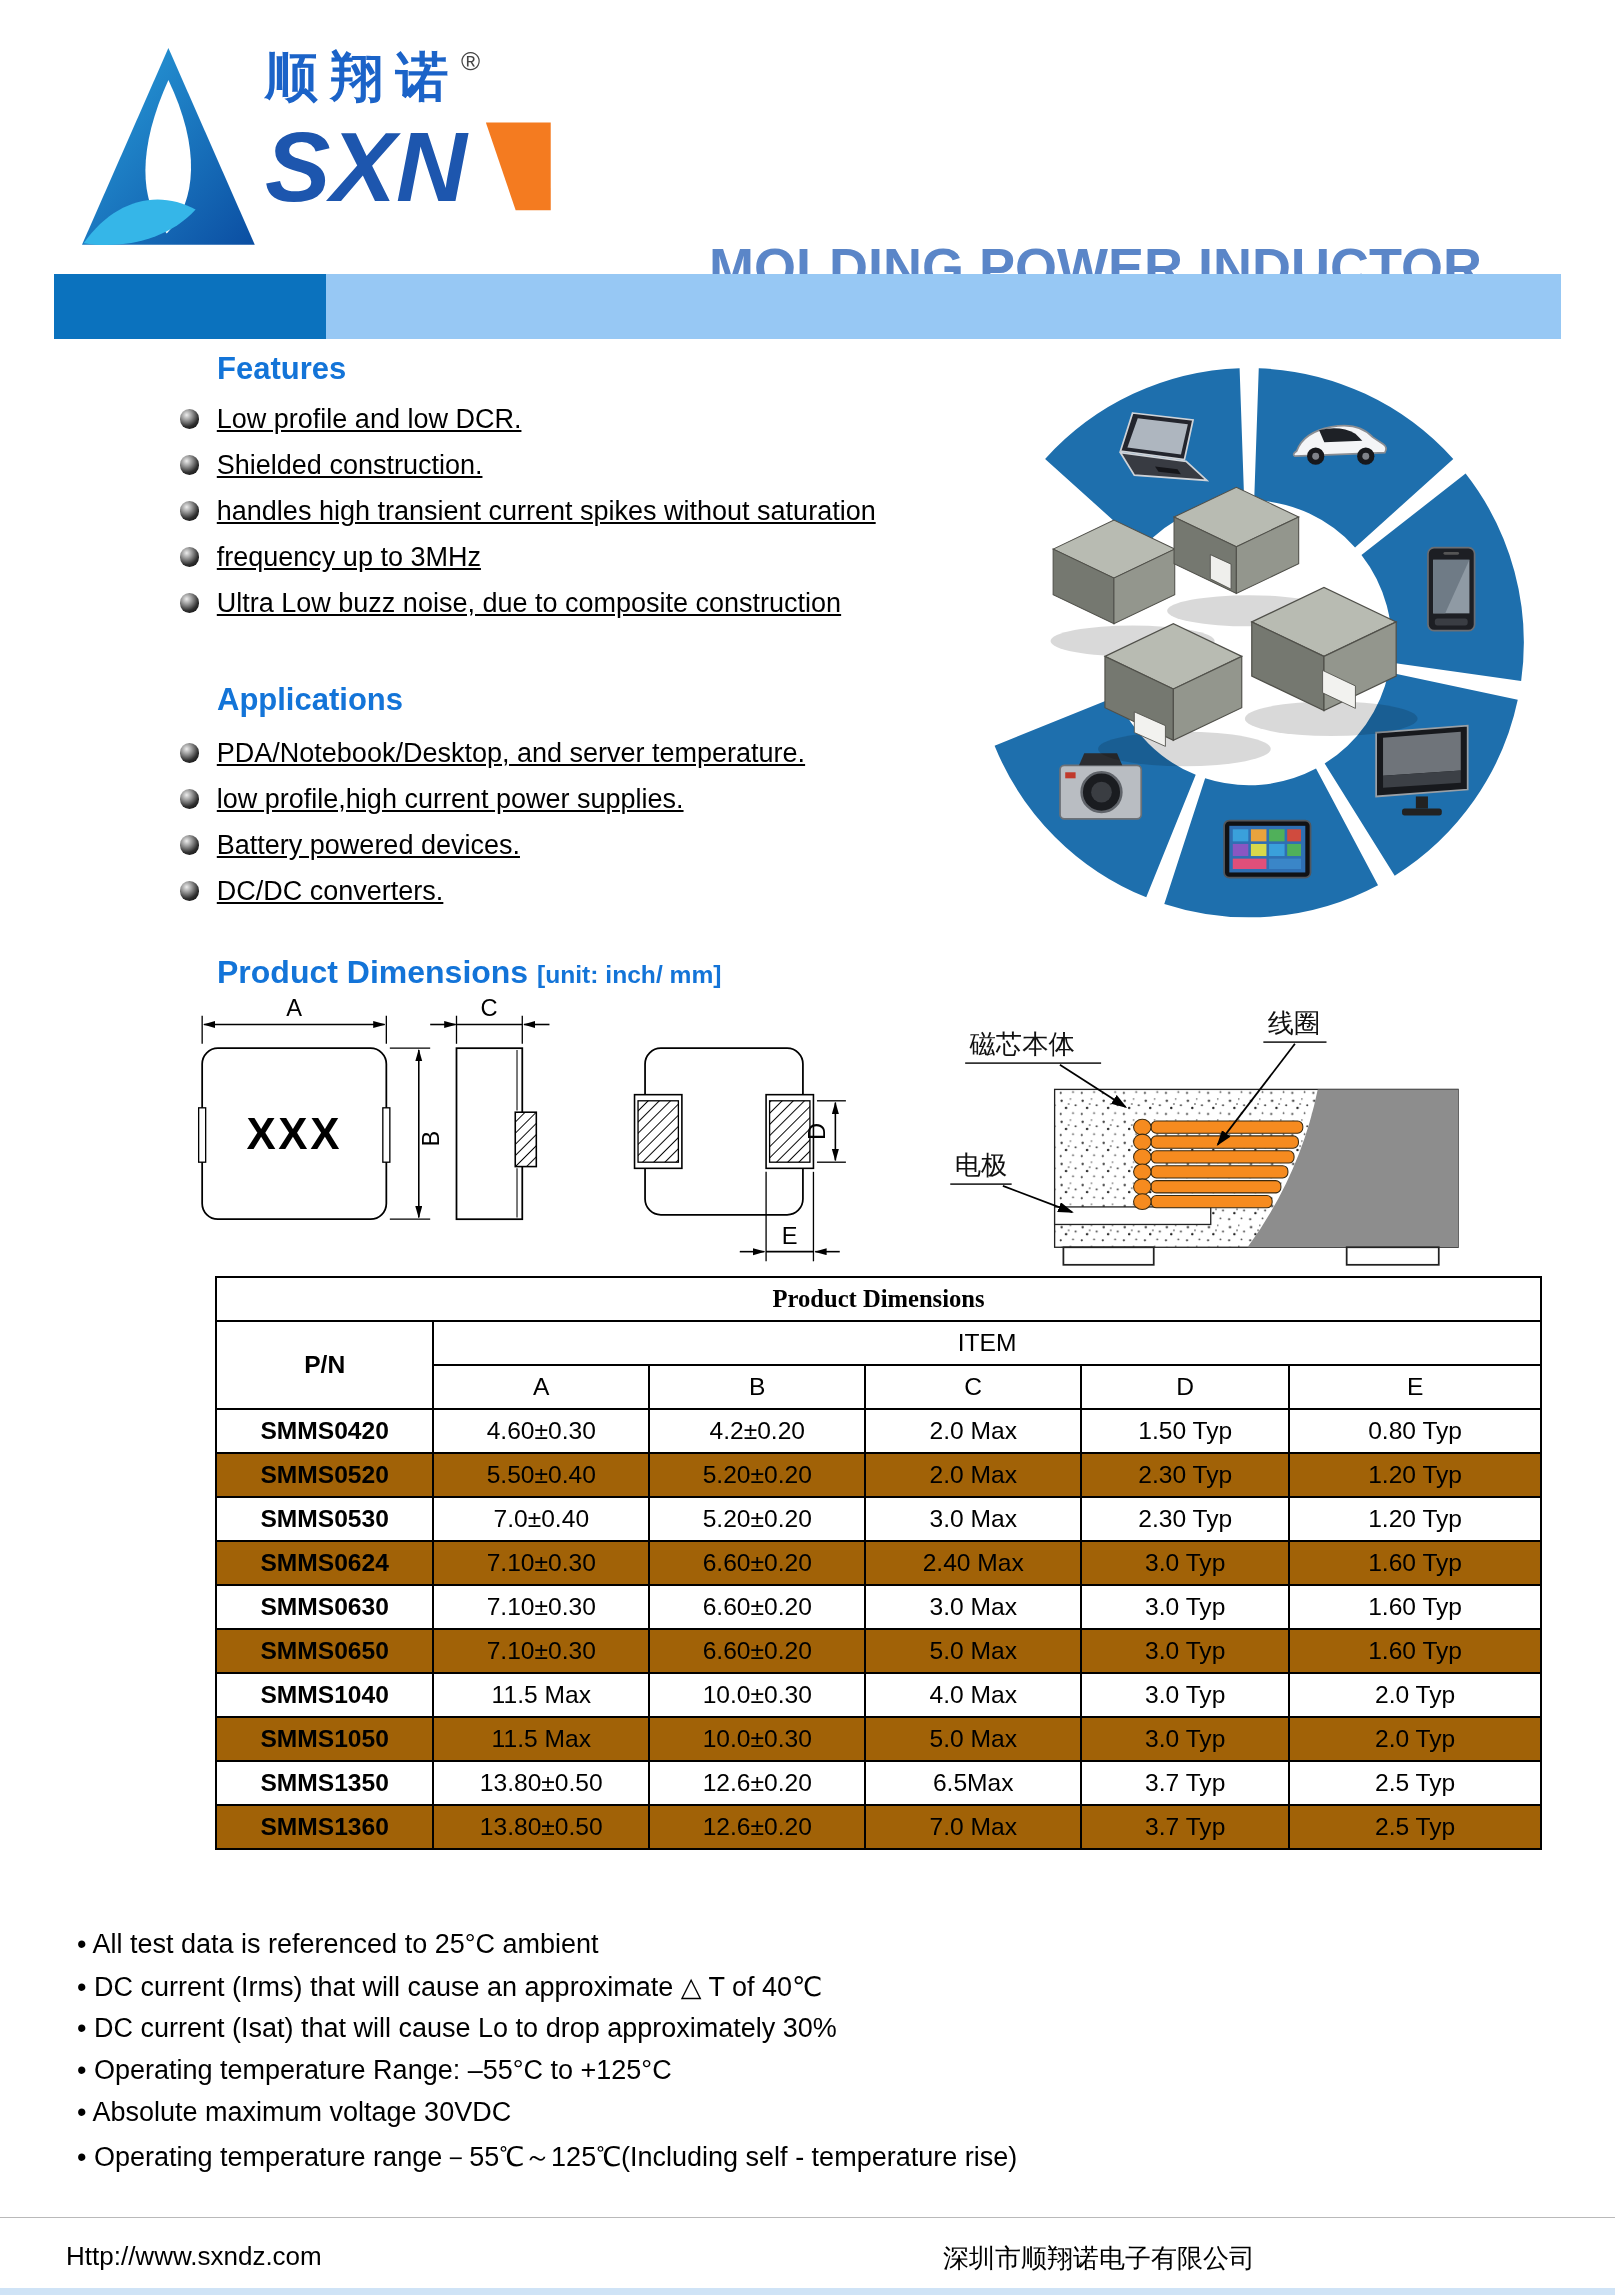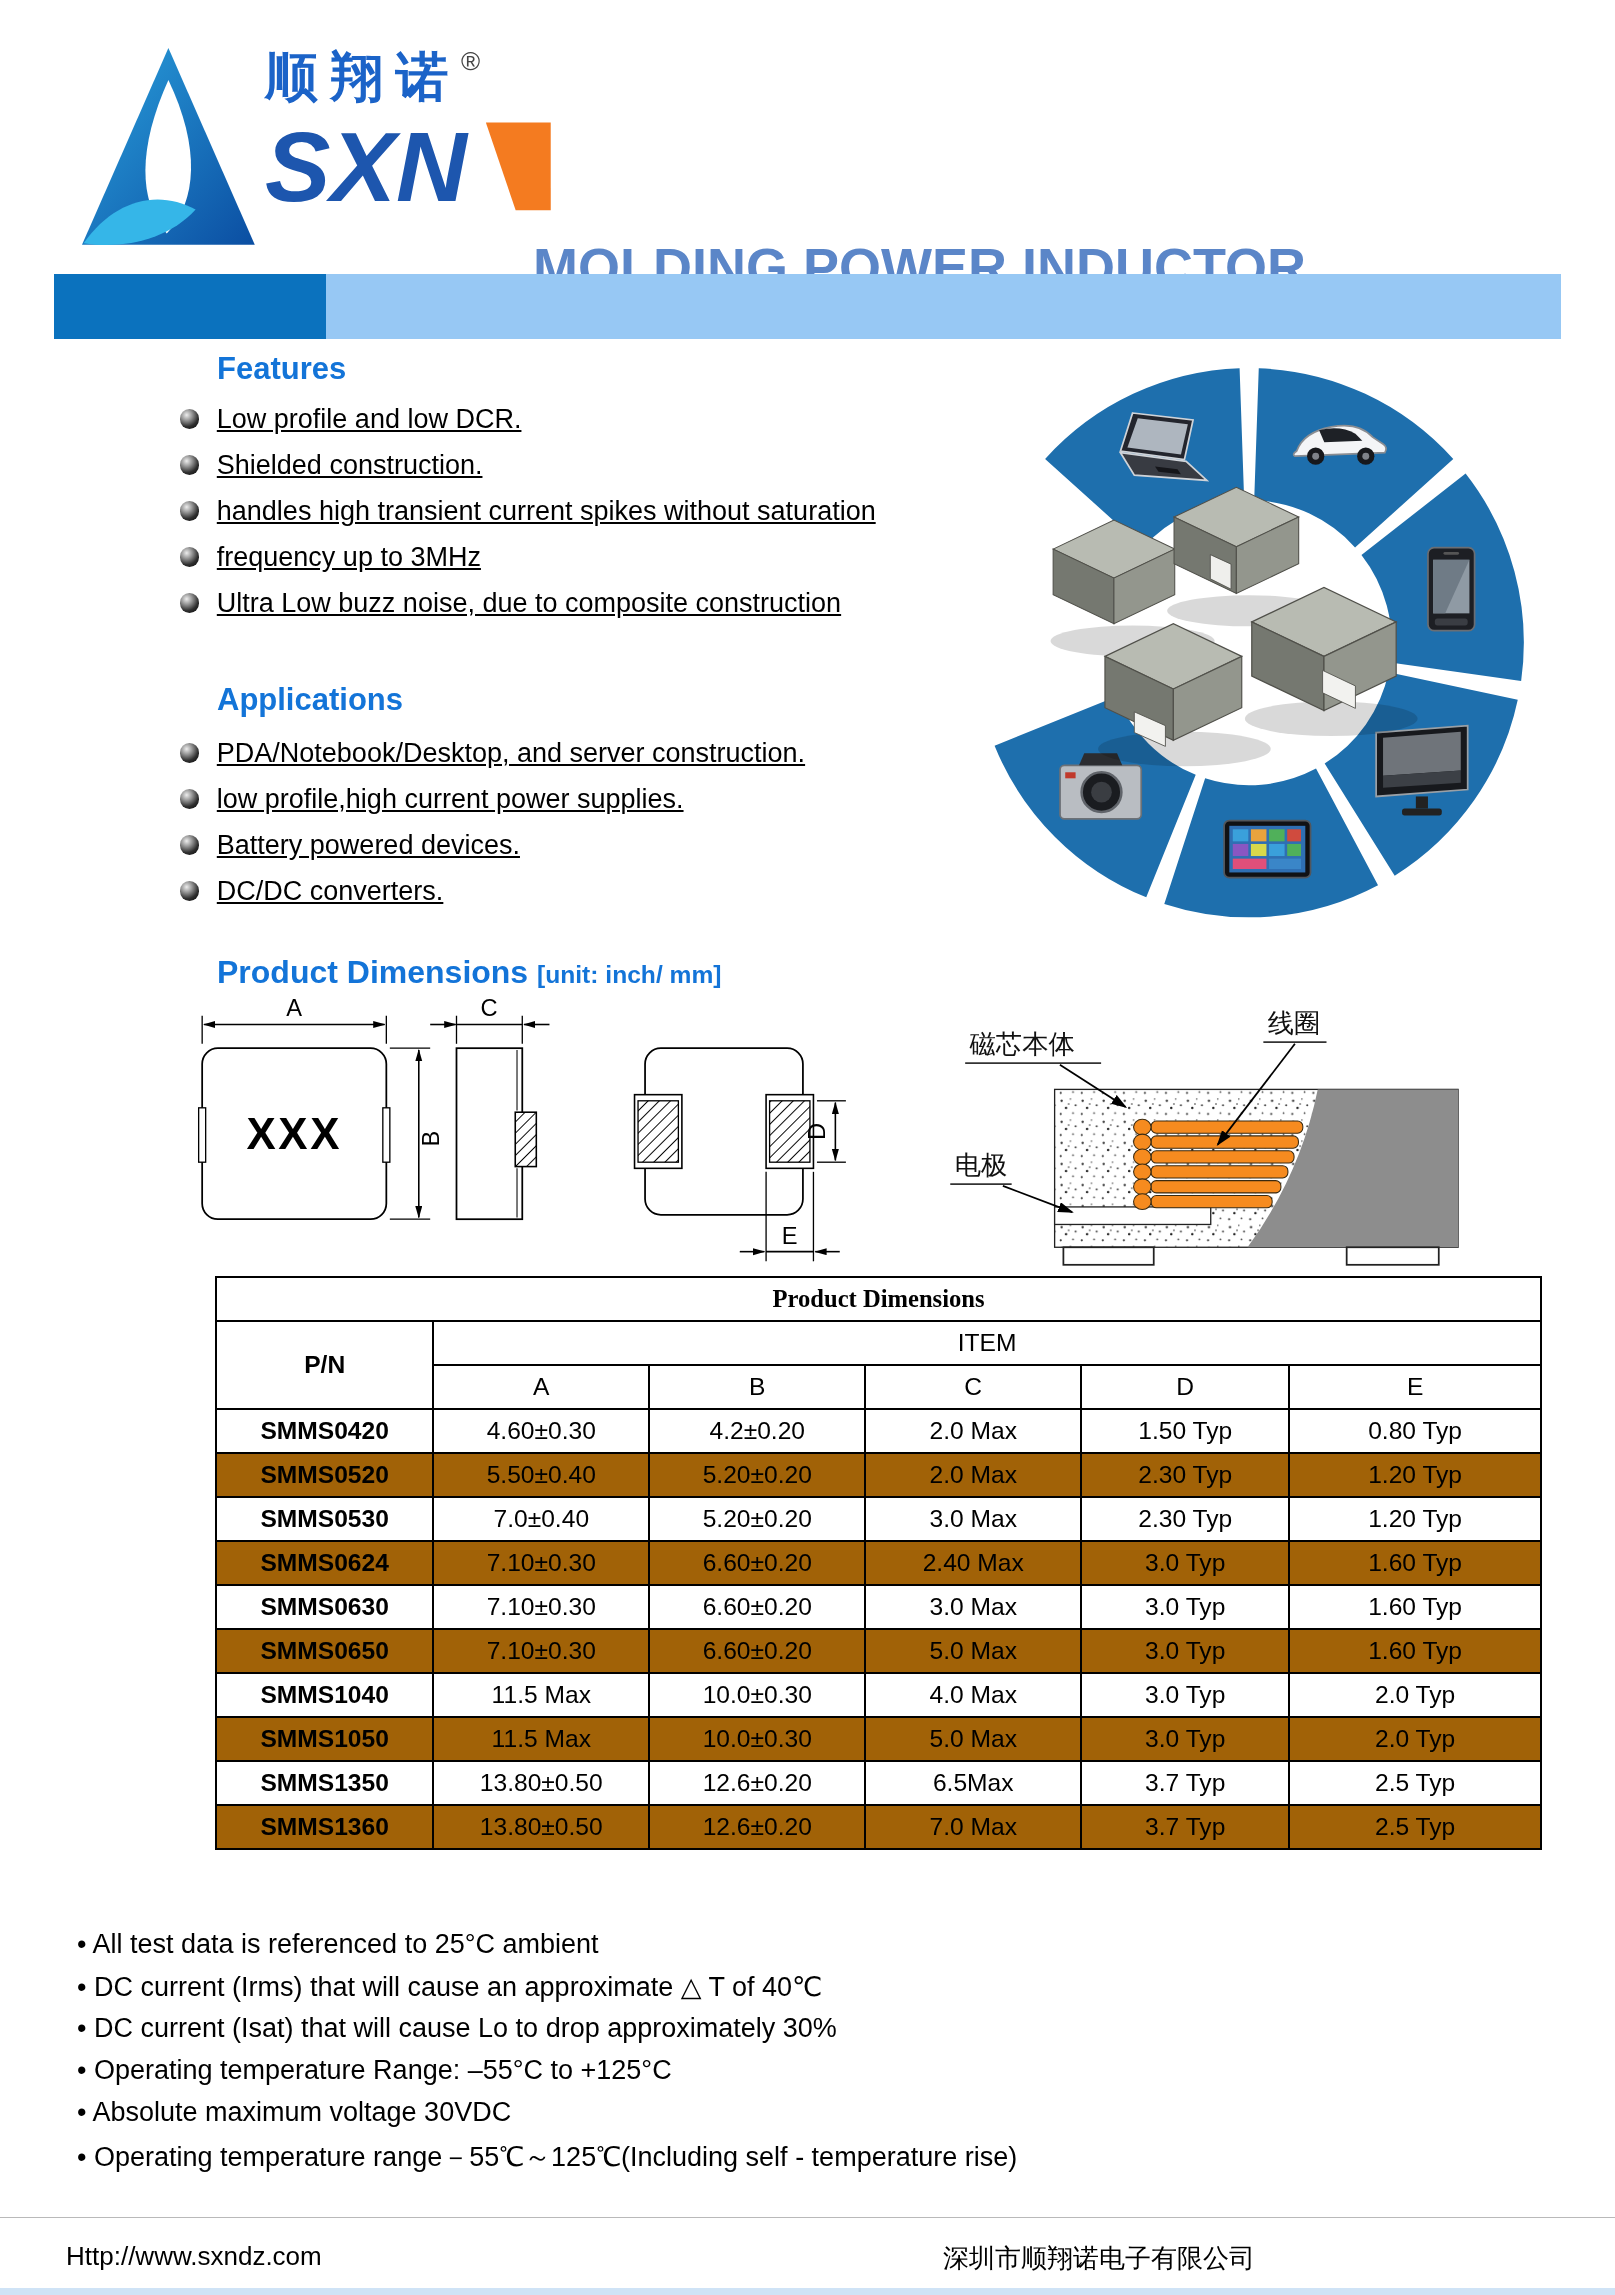--- a/index.html
+++ b/index.html
@@ -6,21 +6,21 @@
   #page{position:relative;width:1616px;height:2295px;background:#ffffff;overflow:hidden;
         font-family:"Liberation Sans", sans-serif;color:#000;}
 
   
   #logo-block{position:absolute;left:74px;top:33px;width:491px;height:232px;}
   #logo-mark{position:absolute;left:0;top:0;}
   #logo-text-col{position:absolute;left:191px;top:8.8px;width:316px;}
   #logo-cn{font-size:53px;font-weight:bold;color:#1b63c8;letter-spacing:12.3px;line-height:70px;}
   #logo-reg{font-size:26px;color:#444;vertical-align:24.6px;letter-spacing:0;}
   #doc-title{position:absolute;left:533px;top:200px;width:964px;
-             font-size:54px;font-weight:bold;color:#5b86c8;letter-spacing:0px;}
+             font-size:54px;font-weight:bold;color:#5b86c8;letter-spacing:0px;text-align:right;}
   #banner{position:absolute;left:54px;top:274px;width:1506px;height:65px;}
   #banner-dark{position:absolute;left:0;top:0;width:272px;height:65px;background:#0b72be;}
   #banner-light{position:absolute;left:272px;top:0;width:1235px;height:65px;background:#97c8f4;}
 
   
   .sec-heading{font-size:31px;font-weight:bold;color:#1374d8;}
   #features-heading{position:absolute;left:217px;top:351px;}
   #features-list{position:absolute;left:180px;top:396px;}
   #applications-heading{position:absolute;left:217px;top:682px;}
   #applications-list{position:absolute;left:180px;top:730px;}
@@ -120,21 +120,21 @@
       <li>
         <span class="sphere"></span>
         <span>Ultra Low buzz noise, due to composite construction</span>
       </li>
     </ul>
 
   <div id="applications-heading" class="sec-heading">Applications</div>
   <ul id="applications-list" class="dotlist">
       <li>
         <span class="sphere"></span>
-        <span>PDA/Notebook/Desktop, and server construction.</span>
+        <span>PDA/Notebook/Desktop, and server temperature.</span>
       </li>
       <li>
         <span class="sphere"></span>
         <span>low profile,high current power supplies.</span>
       </li>
       <li>
         <span class="sphere"></span>
         <span>Battery powered devices.</span>
       </li>
       <li>

